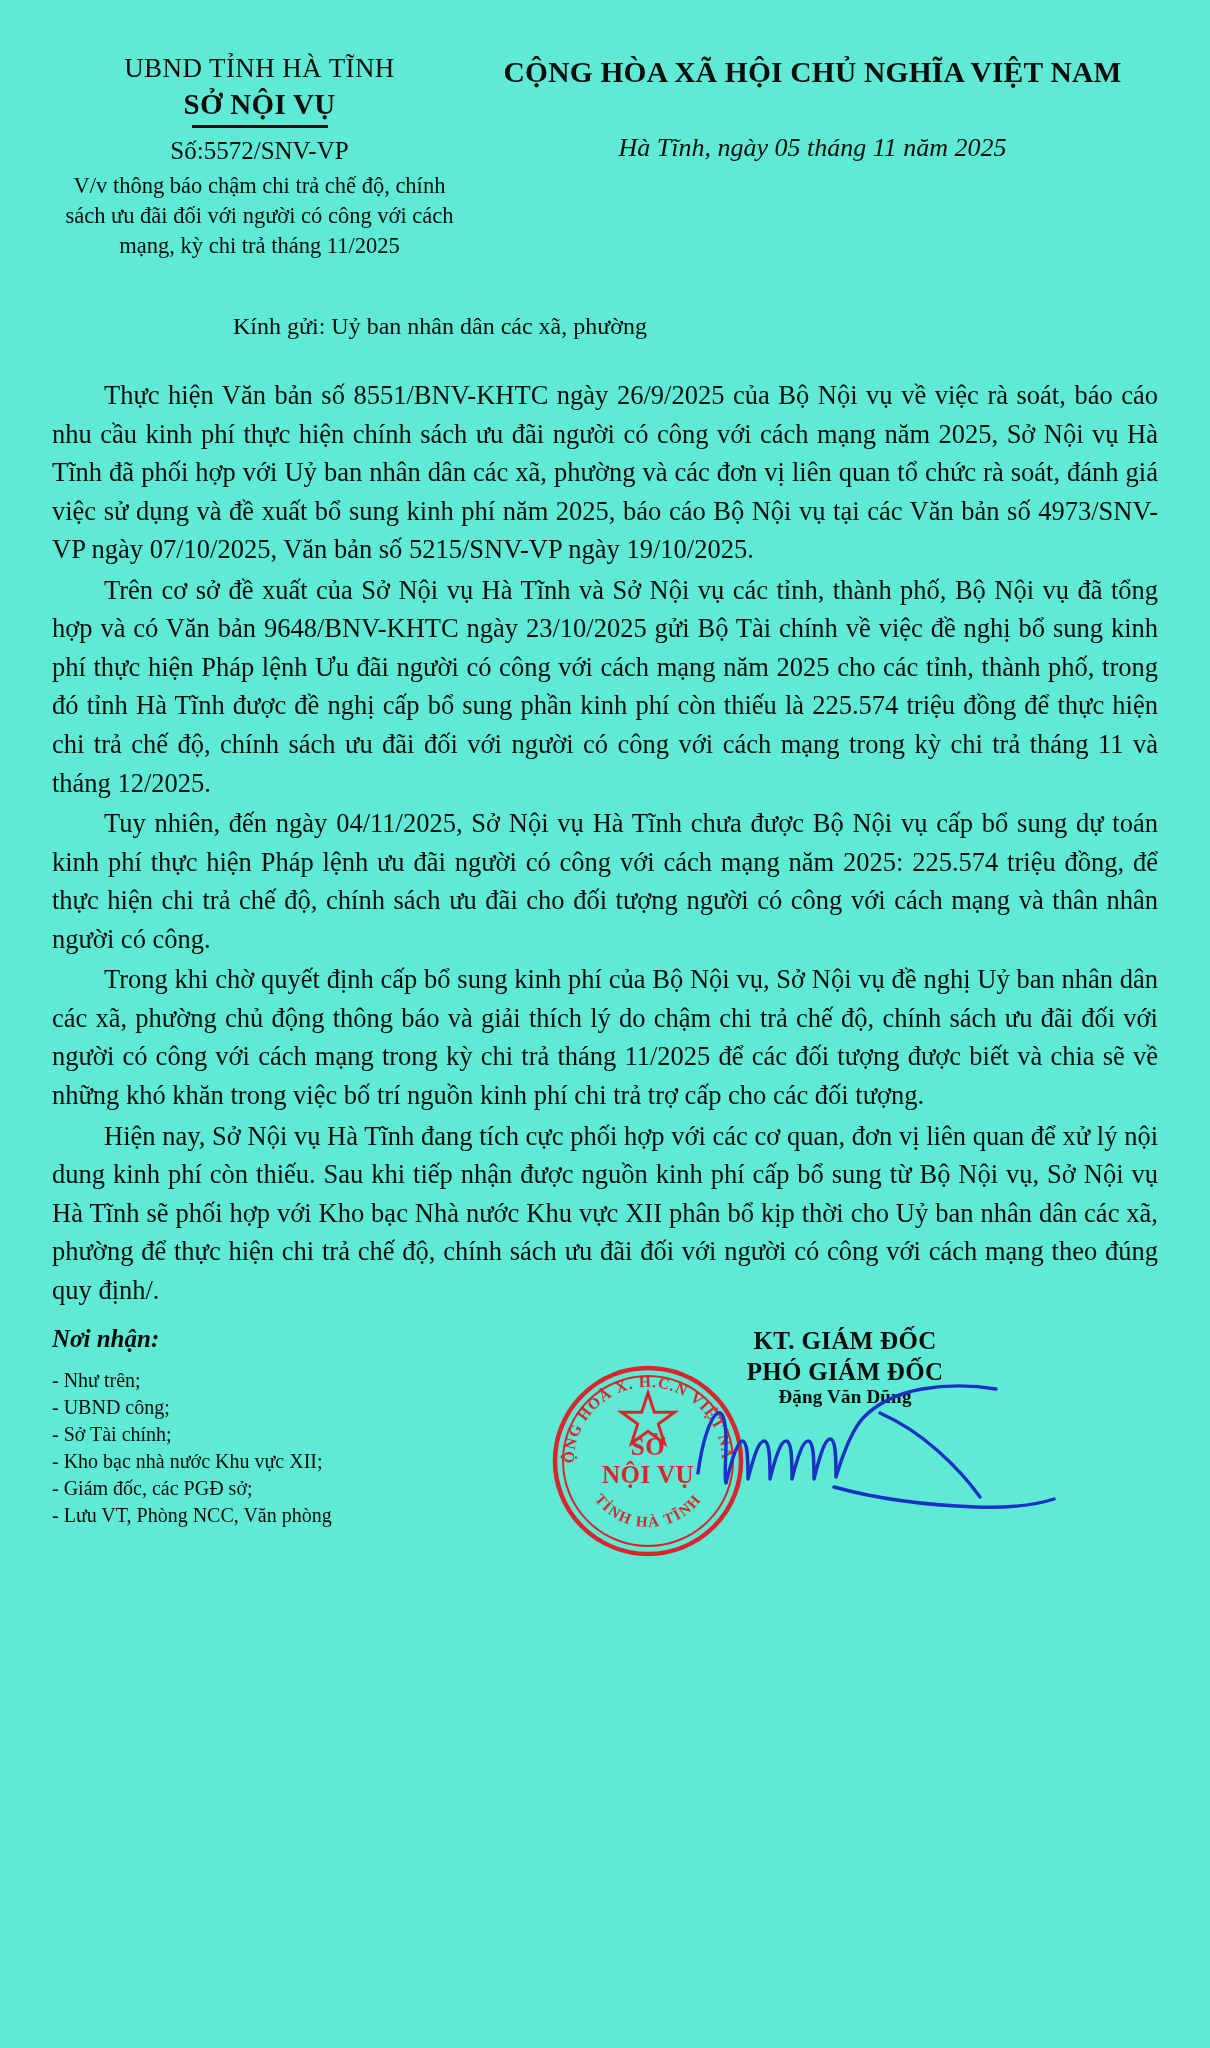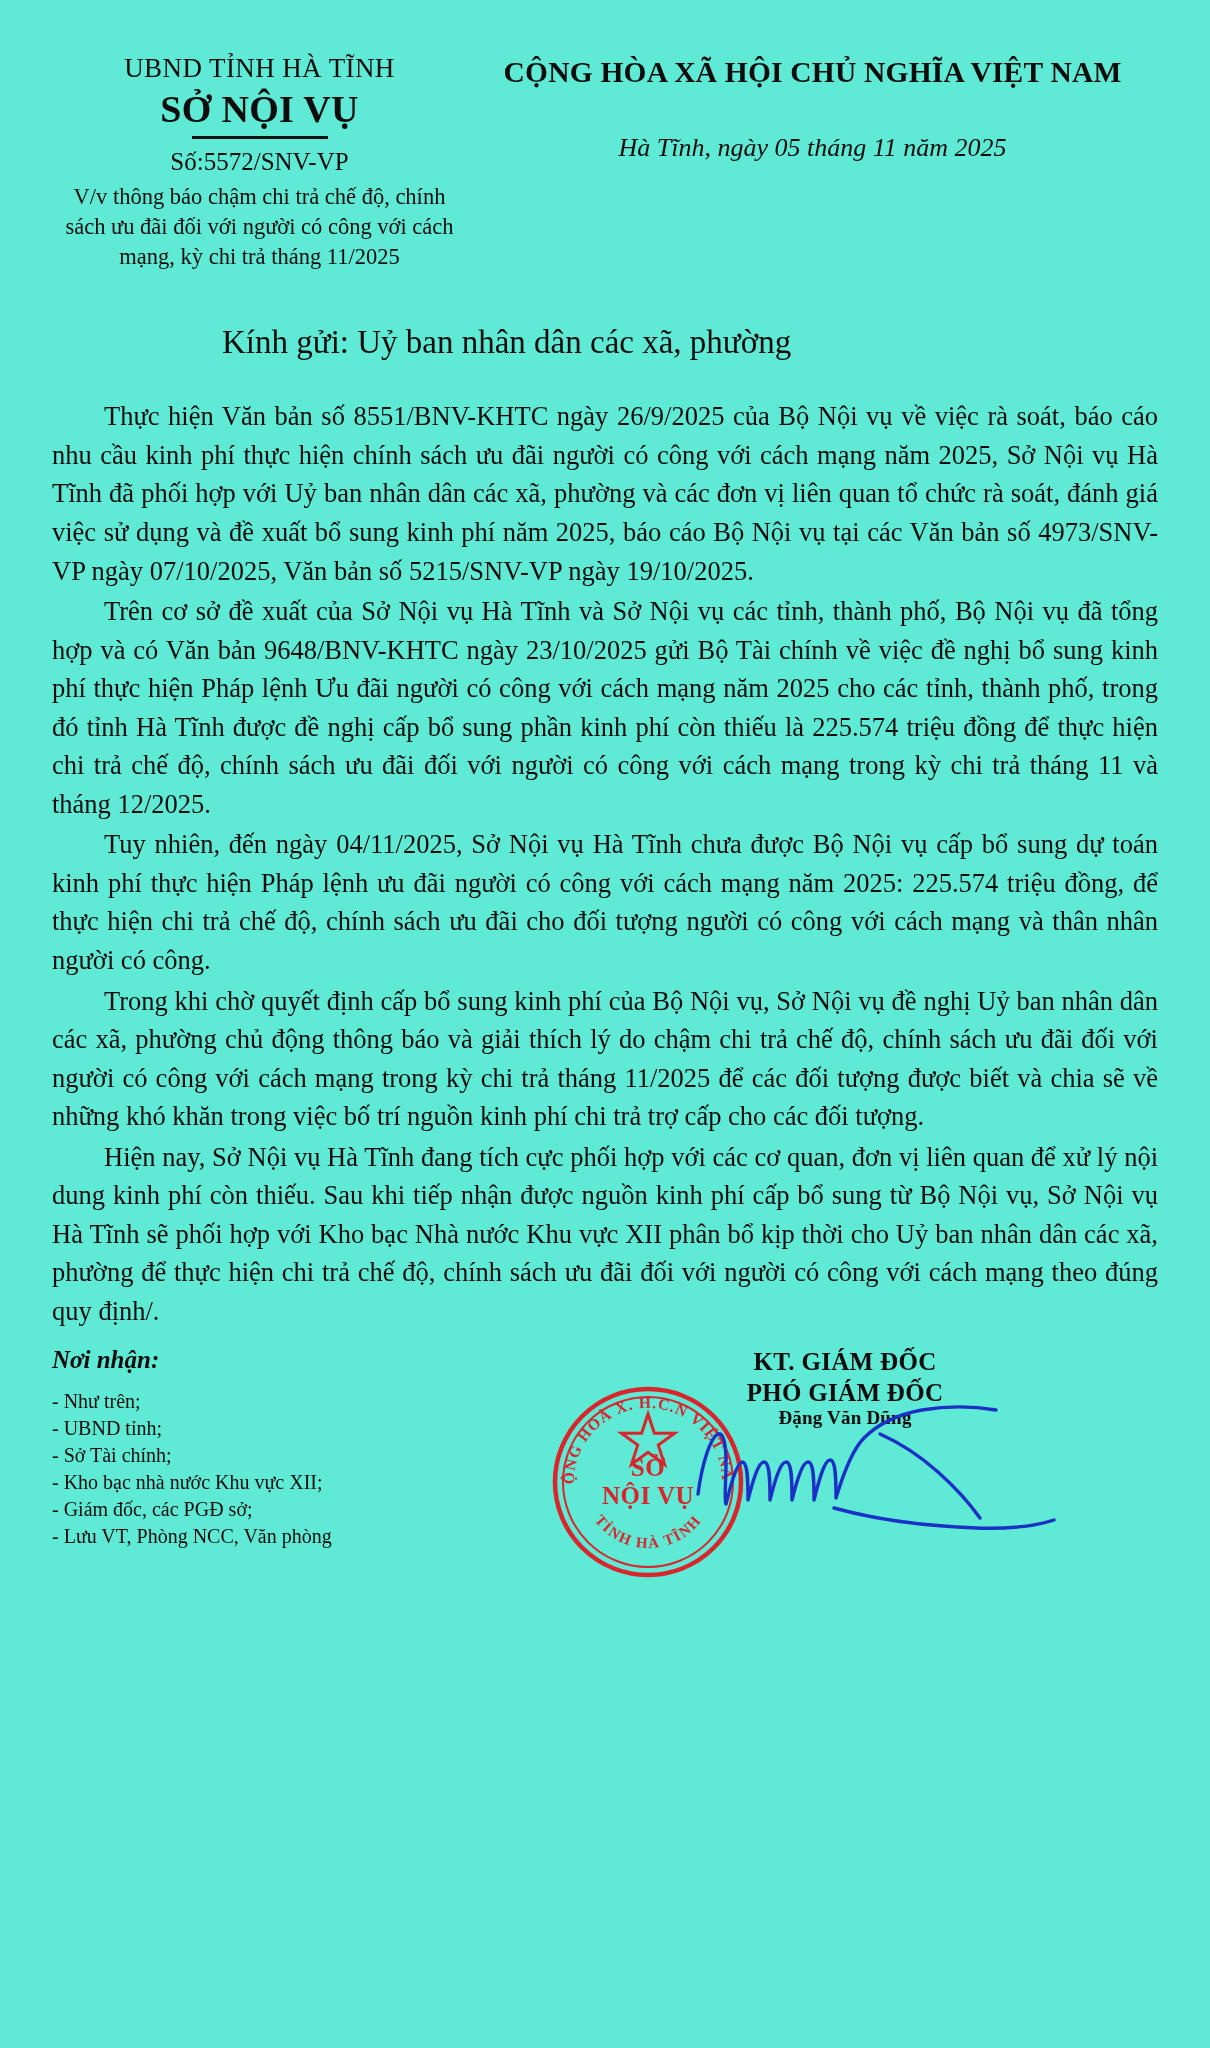--- a/index.html
+++ b/index.html
@@ -34,21 +34,21 @@
     padding-top: 4px;
   }
 
   .org-parent {
     font-size: 27px;
     letter-spacing: 0.4px;
     line-height: 1.22;
     white-space: nowrap;
   }
   .org-name {
-    font-size: 38px;
+    font-size: 29px;
     font-weight: bold;
     line-height: 1.25;
     margin-top: 1px;
     display: inline-block;
     letter-spacing: 0.3px;
   }
   .org-underline {
     width: 136px;
     height: 2.5px;
     background: #111;
@@ -91,22 +91,22 @@
   }
   .date-line {
     font-style: italic;
     font-size: 26px;
     margin-top: 44px;
     white-space: nowrap;
   }
 
   
   .recipient {
-    font-size: 33px;
-    margin: 52px 0 0 4px;
+    font-size: 24px;
+    margin: 52px 0 0 15px;
     padding-left: 218px;
   }
   .recipient .kg-label { }
 
   
   .body {
     padding: 0 52px 0 52px;
     margin-top: 36px;
   }
   .body p {
@@ -239,21 +239,21 @@
     <p>Trong khi chờ quyết định cấp bổ sung kinh phí của Bộ Nội vụ, Sở Nội vụ đề nghị Uỷ ban nhân dân các xã, phường chủ động thông báo và giải thích lý do chậm chi trả chế độ, chính sách ưu đãi đối với người có công với cách mạng trong kỳ chi trả tháng 11/2025 để các đối tượng được biết và chia sẽ về những khó khăn trong việc bố trí nguồn kinh phí chi trả trợ cấp cho các đối tượng.</p>
     <p>Hiện nay, Sở Nội vụ Hà Tĩnh đang tích cực phối hợp với các cơ quan, đơn vị liên quan để xử lý nội dung kinh phí còn thiếu. Sau khi tiếp nhận được nguồn kinh phí cấp bổ sung từ Bộ Nội vụ, Sở Nội vụ Hà Tĩnh sẽ phối hợp với Kho bạc Nhà nước Khu vực XII phân bổ kịp thời cho Uỷ ban nhân dân các xã, phường để thực hiện chi trả chế độ, chính sách ưu đãi đối với người có công với cách mạng theo đúng quy định/.</p>
   </div>
 
   <div class="footer">
 
     <div class="recipients-block">
       <div class="recipients-title">Nơi nhận:</div>
       <ul>
         <li>- Như trên;</li>
-        <li>- UBND tỉnh;</li>
+        <li>- UBND công;</li>
         <li>- Sở Tài chính;</li>
         <li>- Kho bạc nhà nước Khu vực XII;</li>
         <li>- Giám đốc, các PGĐ sở;</li>
         <li>- Lưu VT, Phòng NCC, Văn phòng</li>
       </ul>
     </div>
 
     <div class="sign-block">
       <div class="sign-role-1">KT. GIÁM ĐỐC</div>
       <div class="sign-role-2">PHÓ GIÁM ĐỐC</div>

